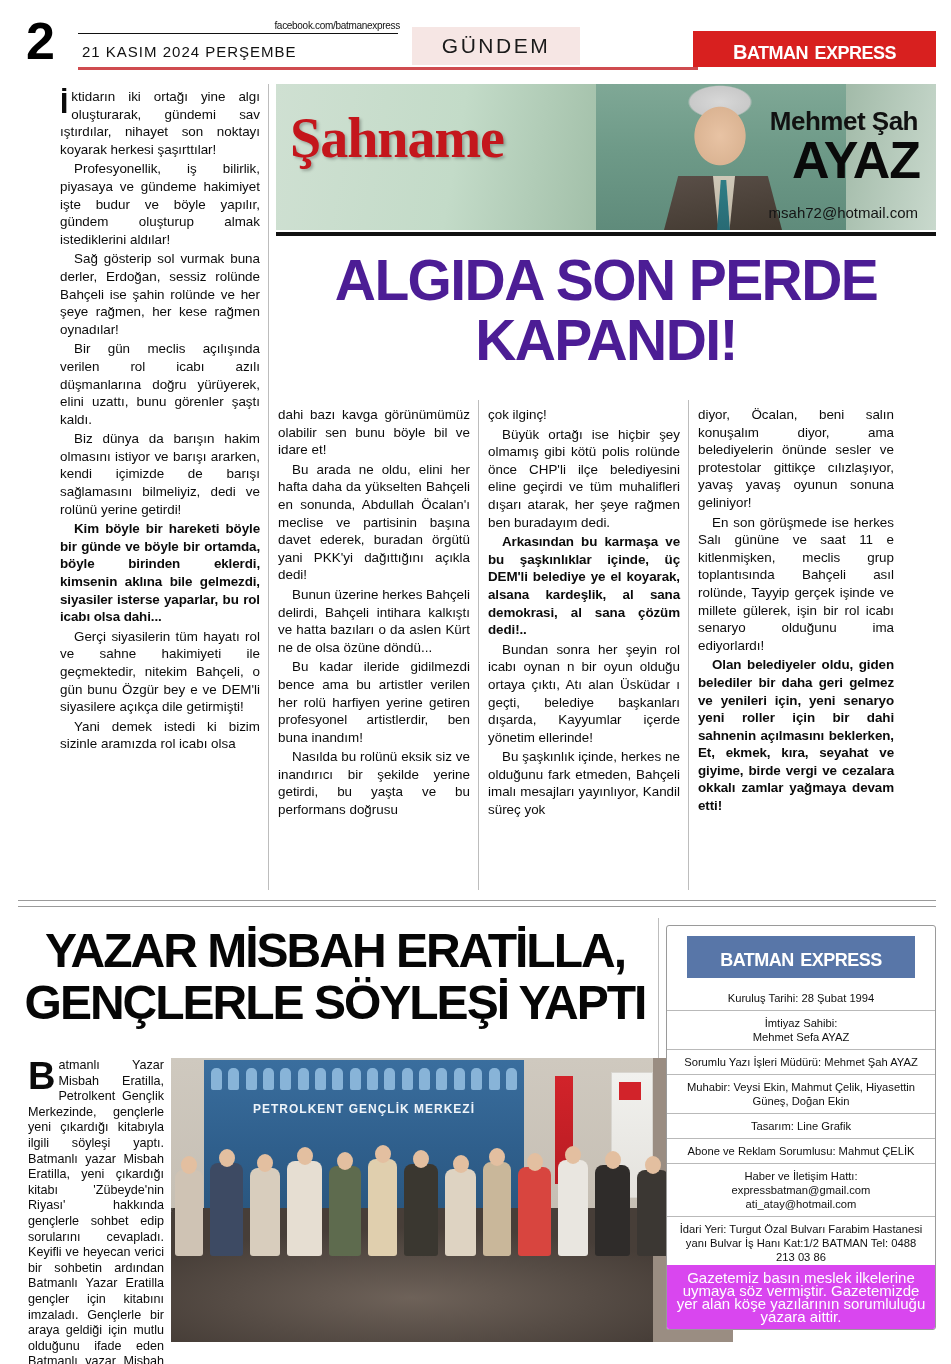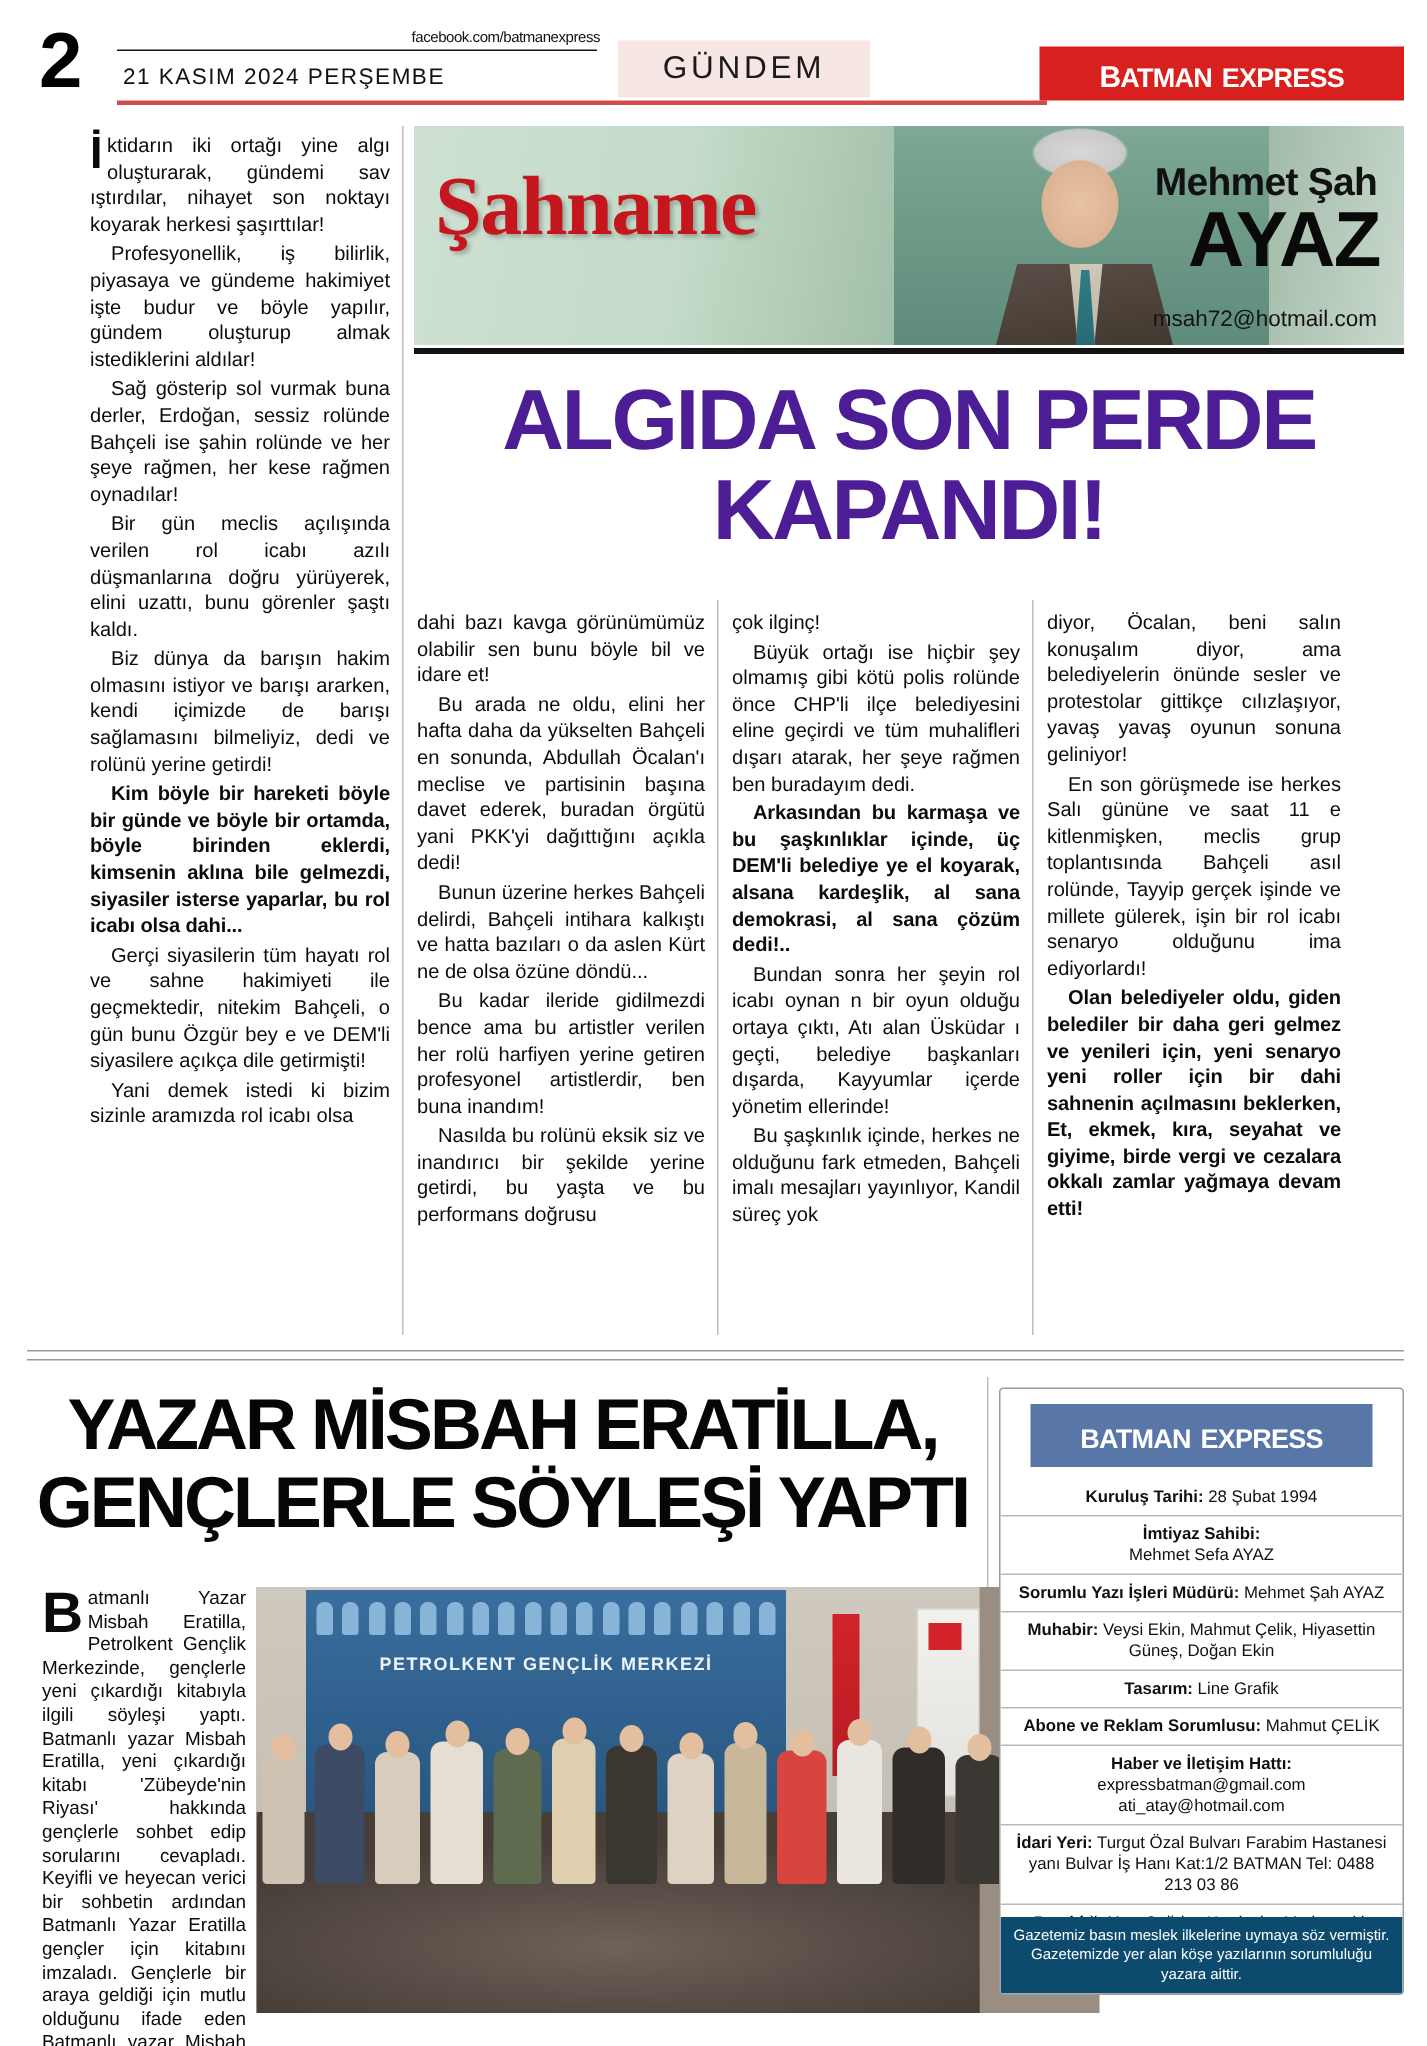--- a/index.html
+++ b/index.html
@@ -215,24 +215,24 @@
     color:#fff; font-weight:700; font-size:25px; letter-spacing:-0.5px;
     font-family:"Liberation Sans", sans-serif;
     font-variant: small-caps; text-transform: lowercase;
   }
   .imp-row {
     padding:5px 9px 5px; text-align:center; font-size:11.2px; line-height:14px;
     border-top:1px solid #b9b9b9; color:#101010;
     font-family:"Liberation Sans", sans-serif;
   }
   .imp-row:first-of-type { border-top:none; }
-  .imp-row b { font-weight:700; }
+  .imp-row b { font-weight:400; }
   .imp-note {
-    position:absolute; left:0; bottom:0; width:100%; background:#0c4a6e; color:#fff;
-    font-size:10px; line-height:13px; text-align:center; padding:6px 8px;
+    position:absolute; left:0; bottom:0; width:100%; background:#d946ef; color:#fff;
+    font-size:15px; line-height:13px; text-align:center; padding:6px 8px;
     font-family:"Liberation Sans", sans-serif;
   }
 </style>
 </head>
 <body>
 
 <div class="page">
 
   <div class="topbar">
     <div class="page-num">2</div>

